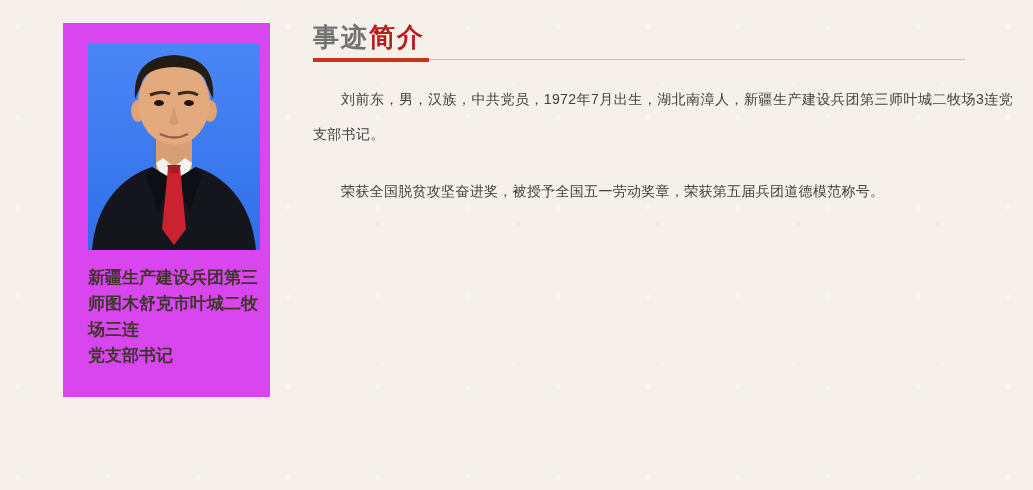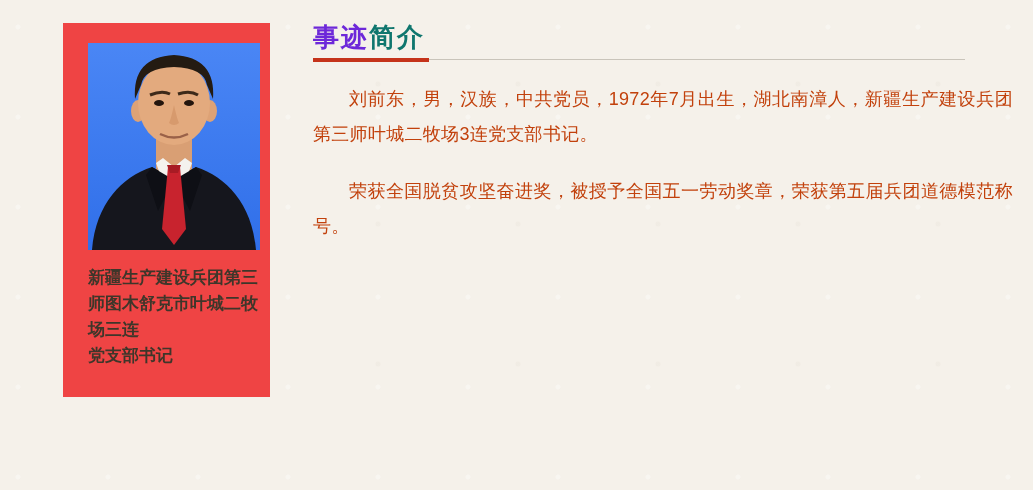--- a/index.html
+++ b/index.html
@@ -13,21 +13,21 @@
       radial-gradient(circle at 70% 60%, rgba(210,200,185,0.12) 0 2px, transparent 3px);
     background-size: 90px 90px, 140px 140px;
     overflow: hidden;
   }
 
   
   .profile-card {
     position: absolute;
     left: 63px; top: 23px;
     width: 207px; height: 374px;
-    background: #ef4444;
+    background: #d946ef;
   }
   .photo-frame {
     position: absolute;
     left: 25px; top: 20px;
     width: 172px; height: 207px;
     overflow: hidden;
   }
   .photo-frame svg { display: block; width: 100%; height: 100%; }
   .org-block {
     position: absolute;
@@ -44,38 +44,38 @@
   .content { position: absolute; left: 313px; top: 20px; width: 700px; }
 
   .section-head { height: 36px; }
   .section-head h2 {
     font-size: 26px;
     font-weight: bold;
     letter-spacing: 2px;
     line-height: 34px;
     white-space: nowrap;
   }
-  .title-primary { color: #6d28d9; }
-  .title-accent  { color: #0f766e; }
+  .title-primary { color: #737373; }
+  .title-accent  { color: #b91c1c; }
 
   .divider { position: relative; height: 4px; margin-top: 2px; width: 652px; }
   .divider .hairline {
     position: absolute; left: 0; right: 0; top: 1px;
     height: 1px; background: #c9c4ba;
   }
   .divider .red-bar {
     position: absolute; left: 0; top: 0;
     width: 116px; height: 4px; background: #c5331a;
   }
 
   .article { margin-top: 20px; width: 700px; }
   .article p {
-    font-size: 18px;
+    font-size: 14px;
     line-height: 35px;
-    color: #c2410c;
+    color: #404040;
     text-indent: 2em;
     text-align: justify;
     margin-bottom: 22px;
     letter-spacing: 0.3px;
   }
   .article p:last-child { margin-bottom: 9px; }
 </style>
 </head>
 <body>
 

